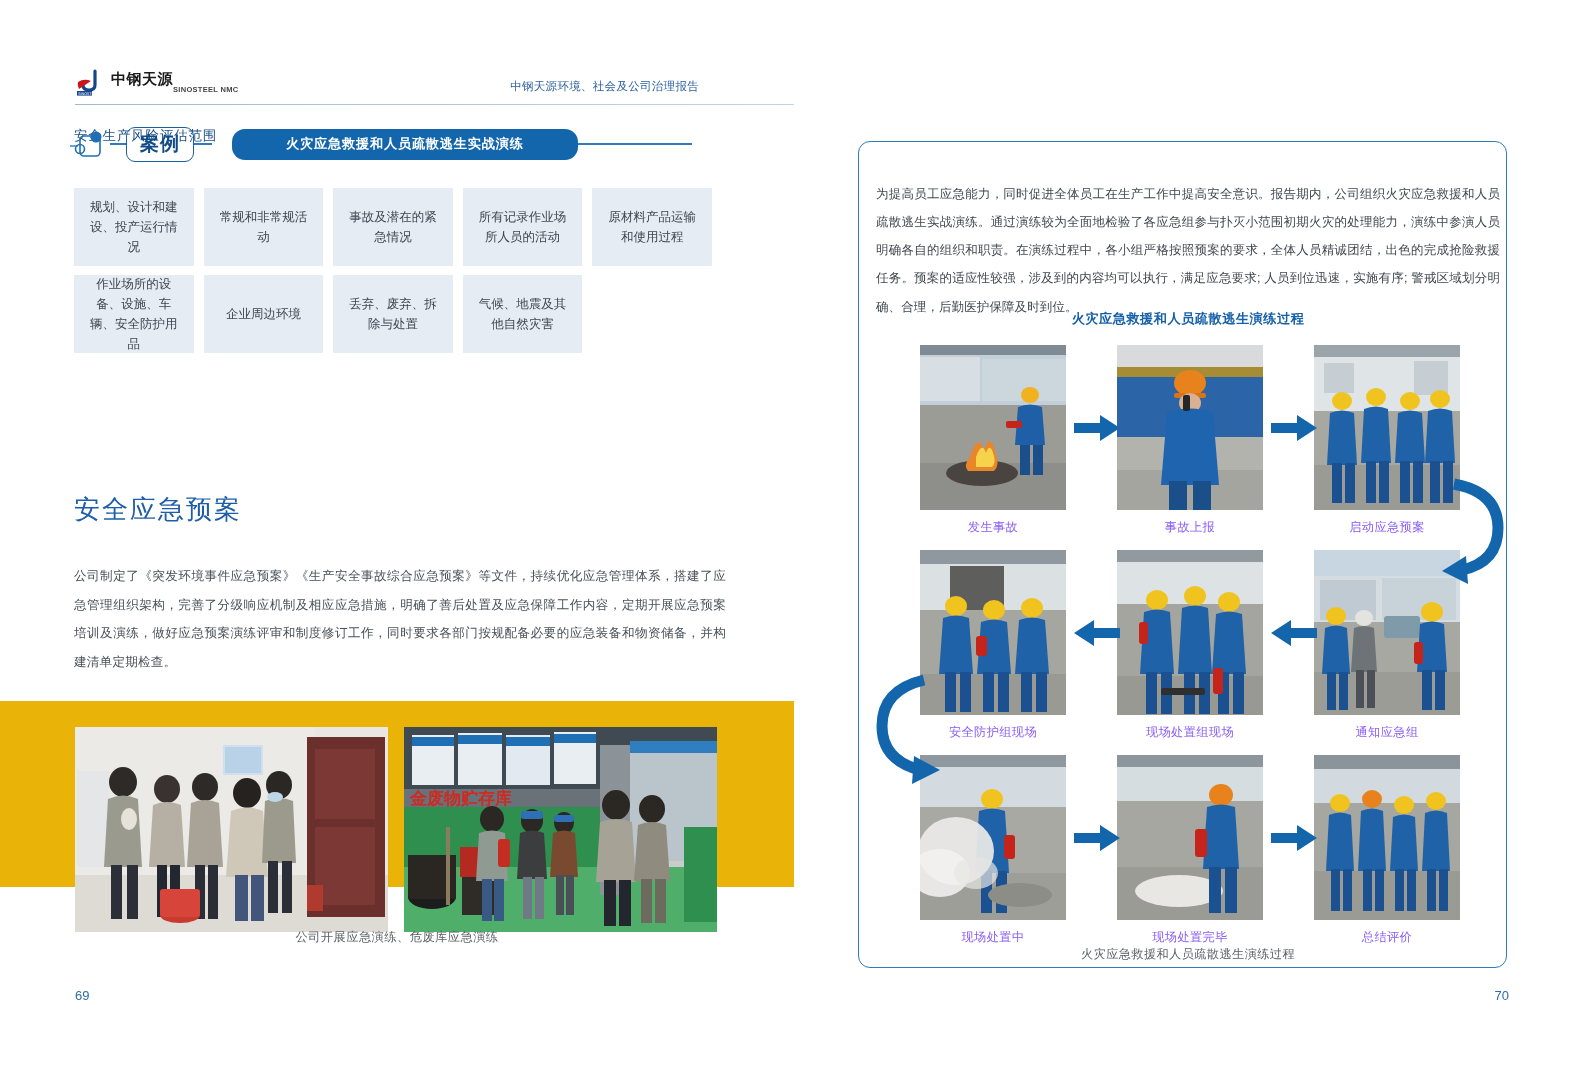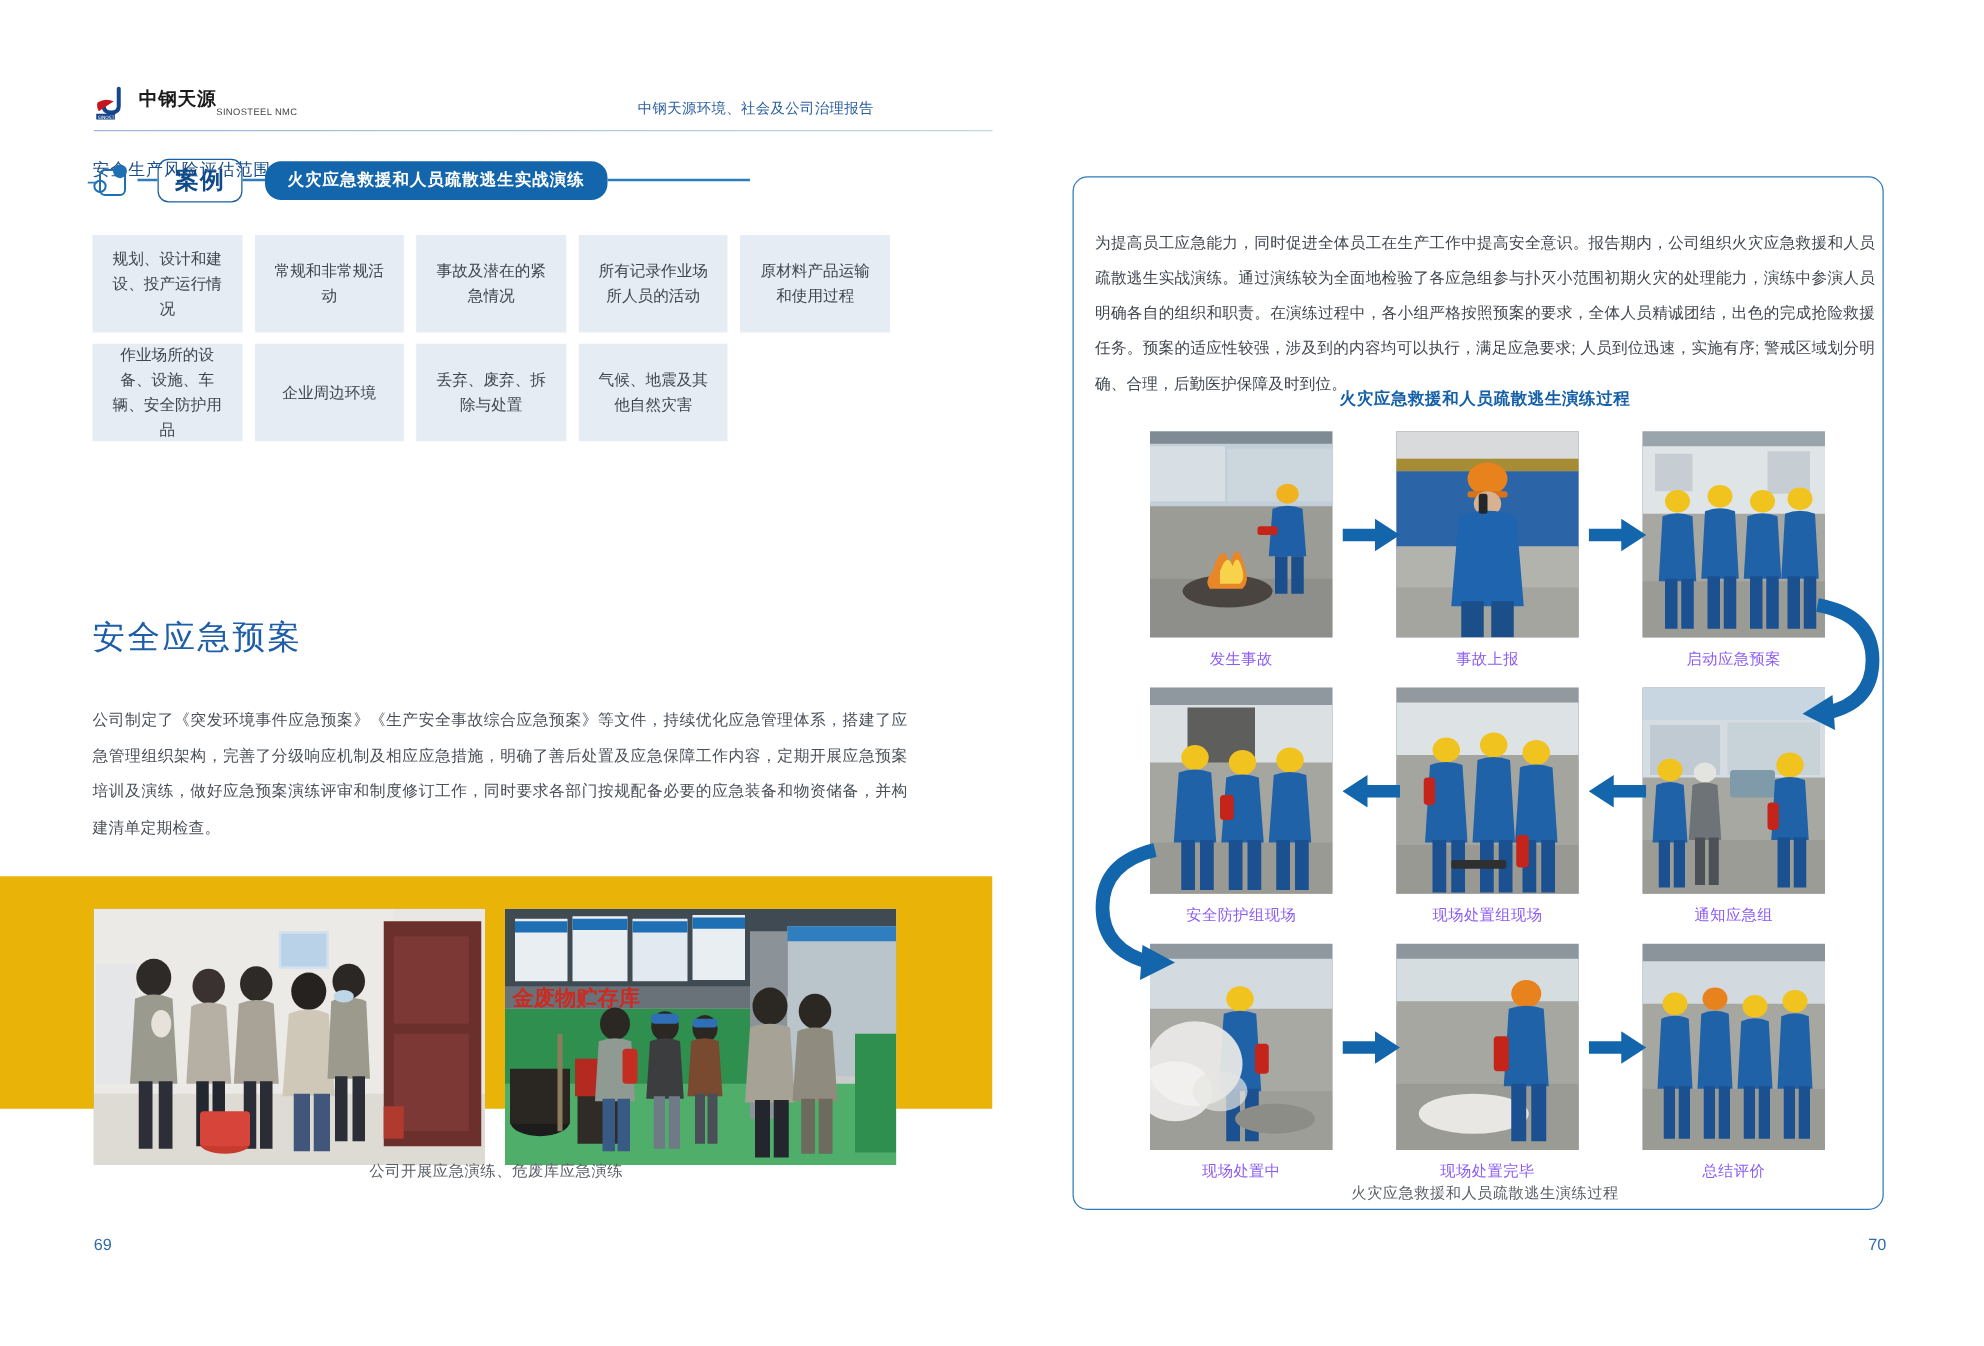--- a/index.html
+++ b/index.html
@@ -27,21 +27,21 @@
   }
   .logo-mark {
     position: relative; width: 30px; height: 30px;
   }
   .logo-text-cn {
     font-size: 15px; font-weight: bold; color: #1b1b1b;
     letter-spacing: 0.5px; line-height: 1;
     font-family: "DejaVu Sans", sans-serif;
   }
   .logo-text-en {
-    font-size: 7.5px; font-weight: normal; color: #444; letter-spacing: 0.3px;
+    font-size: 7.5px; font-weight: bold; color: #444; letter-spacing: 0.3px;
     margin-top: 13px;
   }
   .logo-stack { display: flex; flex-direction: row; }
   .header-right {
     position: absolute; right: 95px; top: 79px;
     font-size: 11.5px; color: #2b5f9e; letter-spacing: 0.3px;
   }
   .header-rule {
     position: absolute; left: 75px; top: 104px; width: 1417px; height: 1px;
     background: linear-gradient(to right, #9bbbd8, #c9d9ea 60%, #e6eef6);
@@ -132,24 +132,25 @@
   .case-badge {
     border: 1.6px solid #1a5fa0; border-radius: 9px;
     padding: 3px 13px 4px;
     font-size: 19px; font-weight: bold; color: #104a88;
     letter-spacing: 1px; flex: none;
     font-family: Liberation Sans, sans-serif;
   }
   .case-title {
     background: #1366ab; color: #fff;
     border-radius: 13px;
-    padding: 6px 18px 7px;
+    padding: 6px 54px 7px;
     font-size: 13.2px; font-weight: bold; letter-spacing: 0.8px;
     white-space: nowrap; flex: none;
     font-family: Liberation Mono, monospace;
+    margin-left: 20px;
   }
 
   .case-para {
     position: absolute; left: 876px; top: 180px;
     width: 624px;
     font-size: 12.5px; color: #41474f;
     line-height: 2.25; text-align: justify;
     letter-spacing: 0.1px;
   }
   .flow-title {

